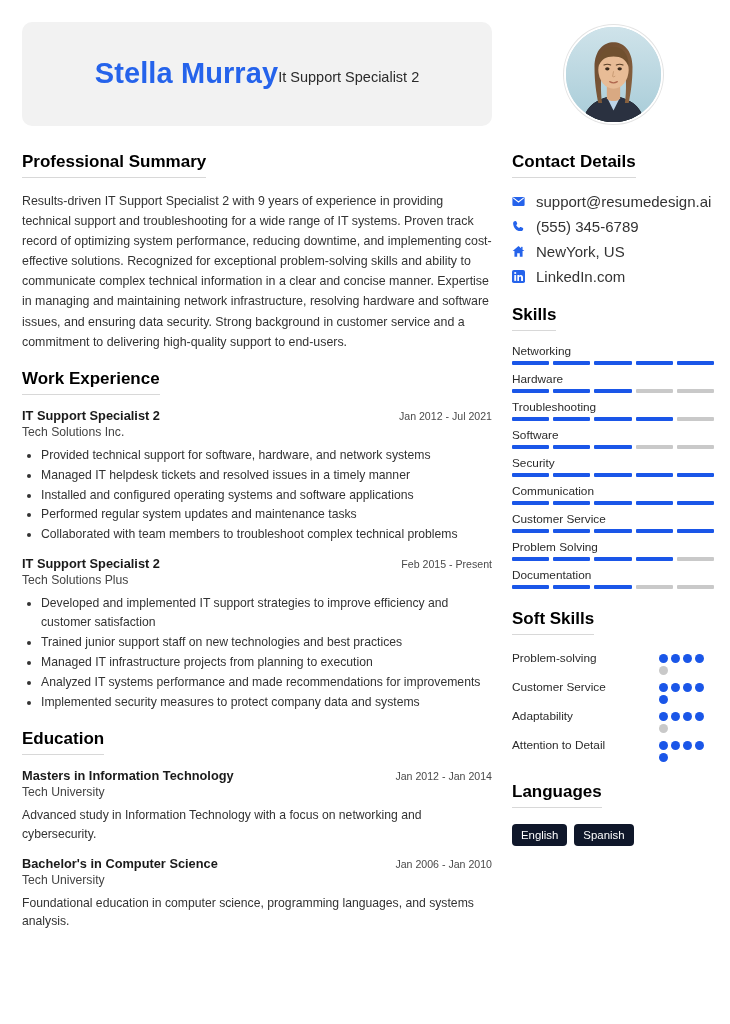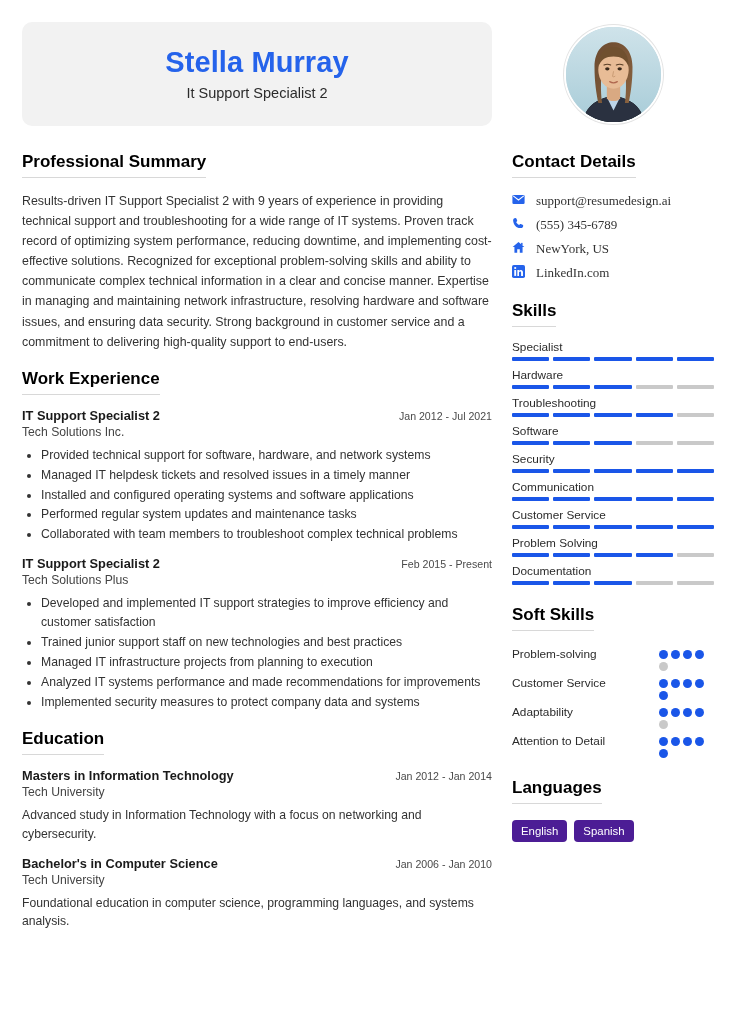--- a/index.html
+++ b/index.html
@@ -26,21 +26,21 @@
   .left-col {
     width: 470px;
     flex: 0 0 470px;
   }
 
   .name-card {
     background: #f2f2f2;
     border-radius: 10px;
     height: 104px;
     display: flex;
-    flex-direction: column;
+    flex-direction: row;
     align-items: center;
     justify-content: center;
     margin-bottom: 26px;
   }
 
   .full-name {
     font-size: 29px;
     font-weight: bold;
     color: #2563eb;
     letter-spacing: 0.1px;
@@ -145,25 +145,24 @@
   }
 
   .avatar svg { display: block; width: 100%; height: 100%; }
 
   .right-section { margin-bottom: 20px; }
 
   .contact-list { margin-top: 2px; }
 
   .contact-row {
     display: flex;
-    align-items: flex-start;
-    font-size: 13px;
+    align-items: center;
+    font-size: 15px;
     color: #333333;
     margin-bottom: 8px;
-    font-family: Liberation Serif, serif;
   }
 
   .contact-icon {
     width: 17px;
     flex: 0 0 17px;
     display: inline-flex;
     align-items: center;
     justify-content: flex-start;
     color: #2563eb;
     margin-right: 7px;
@@ -229,21 +228,21 @@
 
   
   .lang-chips {
     display: flex;
     flex-wrap: wrap;
     gap: 7px;
     margin-top: 3px;
   }
 
   .chip {
-    background: #4c1d95;
+    background: #0f172a;
     color: #ffffff;
     font-size: 11.4px;
     padding: 4px 9px;
     border-radius: 4px;
     line-height: 1.25;
   }
 </style>
 </head>
 <body>
 
@@ -402,21 +401,21 @@
             </span>
             <span>LinkedIn.com</span>
           </div>
         </div>
     </div>
 
     <div class="right-section">
       <div class="section-heading">Skills</div>
       <div id="skills-list">
           <div class="skill-item">
-            <div class="skill-label">Specialist</div>
+            <div class="skill-label">Networking</div>
             <div class="skill-bar">
               <span class="seg on"></span>
               <span class="seg on"></span>
               <span class="seg on"></span>
               <span class="seg on"></span>
               <span class="seg on"></span>
             </div>
           </div>
           <div class="skill-item">
             <div class="skill-label">Hardware</div>

